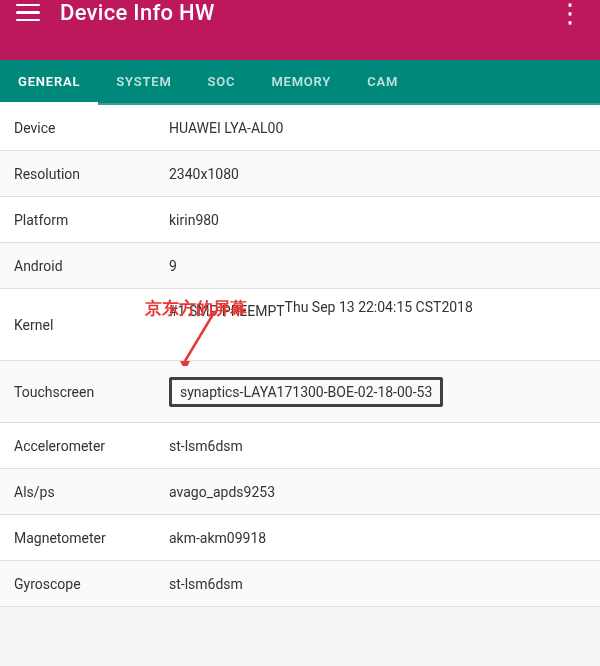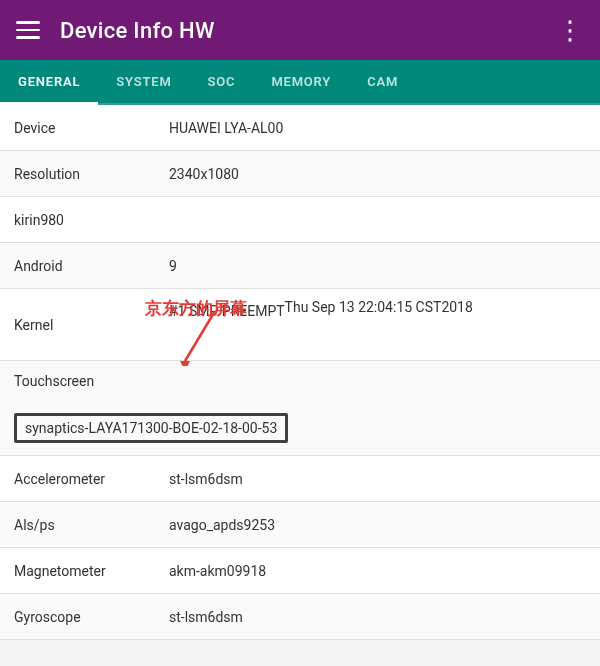--- a/index.html
+++ b/index.html
@@ -6,24 +6,24 @@
     body {
       width: 600px;
       height: 666px;
       font-family: 'Roboto', Arial, sans-serif;
       background: #f5f5f5;
       overflow: hidden;
     }
 
     
     .app-bar {
-      background: #701a75;
+      background: #be185d;
       height: 60px;
       display: flex;
-      align-items: center;
+      align-items: flex-start;
       padding: 0 16px;
       justify-content: space-between;
     }
     .app-bar-left {
       display: flex;
       align-items: center;
       gap: 20px;
     }
     .hamburger-icon {
       display: flex;
@@ -169,20 +169,21 @@
     <div class="info-label">Device</div>
     <div class="info-value">HUAWEI LYA-AL00</div>
   </div>
 
   <div class="info-row">
     <div class="info-label">Resolution</div>
     <div class="info-value">2340x1080</div>
   </div>
 
   <div class="info-row">
+    <div class="info-label">Platform</div>
     <div class="info-value">kirin980</div>
   </div>
 
   <div class="info-row">
     <div class="info-label">Android</div>
     <div class="info-value">9</div>
   </div>
 
   <div class="info-row kernel-row" style="min-height:72px; position:relative;">
     <div class="info-label">Kernel</div>
@@ -196,21 +197,21 @@
       </div>
       <div>
         <span>Thu Sep 13 22:04:15 CST</span>
       </div>
       <div>
         <span>2018</span>
       </div>
     </div>
   </div>
 
-  <div class="info-row" style="min-height:62px; position:relative;flex-direction:column;">
+  <div class="info-row" style="min-height:62px; position:relative;">
     <div class="info-label">Touchscreen</div>
     <div class="info-value">
       <div class="touchscreen-value-wrapper">
         <span style="font-size:14px;">synaptics-LAYA171300-BOE-02-18-00-53</span>
       </div>
 
       <svg style="position:absolute; left:155px; top:-55px; width:200px; height:60px; pointer-events:none; z-index:20;">
         <line x1="60" y1="5" x2="30" y2="55" stroke="#e53935" stroke-width="2.5"></line>
         <polygon points="25,55 35,55 30,65" fill="#e53935"></polygon>
       </svg>

